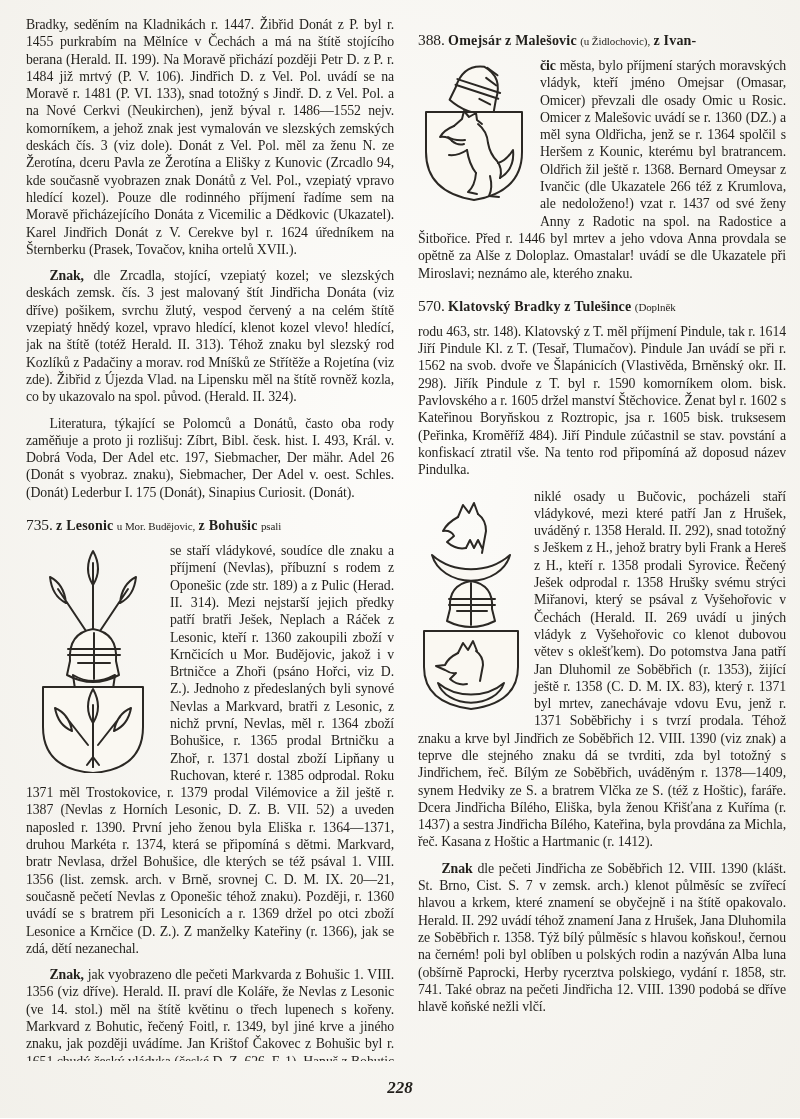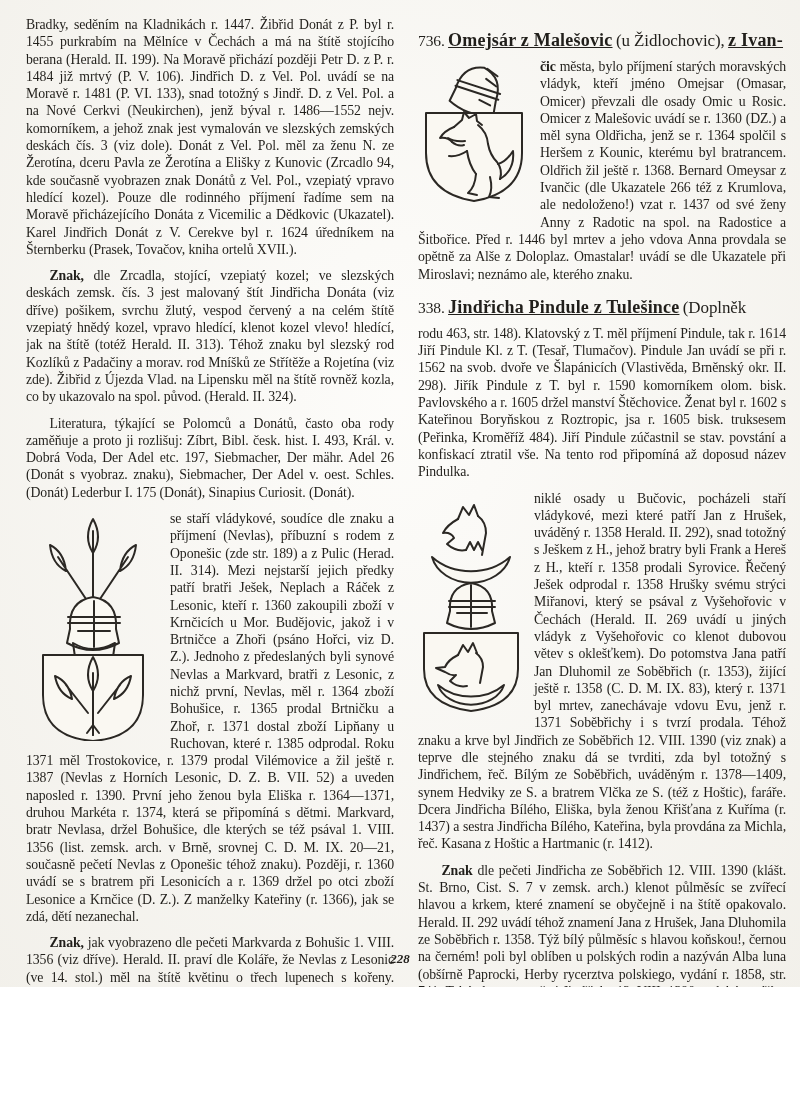--- a/index.html
+++ b/index.html
@@ -1,18 +1,18 @@
 <!DOCTYPE html>
 <html><head>
 <meta charset="utf-8">
 <style>
   html,body { margin:0; padding:0; }
   .page {
     position:relative;
-    width:800px; height:987px;
+    width:800px; height:1118px;
     background:
       radial-gradient(ellipse at 50% 40%, rgba(255,255,255,0.6), rgba(0,0,0,0.03)),
       #faf8f2;
     overflow:hidden;
     font-family:"Liberation Serif","DejaVu Serif",serif;
     color:#211f1b;
   }
   .cols {
     position:absolute; top:16px; left:26px;
     display:flex; gap:24px;
@@ -21,43 +21,50 @@
     width:368px; height:1045px; overflow:hidden;
     text-align:justify;
     font-size:13.8px; line-height:17.3px;
     letter-spacing:-0.1px;
   }
   .col p { margin:0 0 9px 0; }
   .indent { text-indent:1.7em; }
   .lead { font-weight:bold; }
   .sec-head { margin:13px 0 5px 0; text-align:left; line-height:22px; }
   .sec-num { font-size:15.5px; }
-  .sec-name { font-weight:bold; font-size:18px; letter-spacing:0.2px;text-decoration:underline; }
-  .sec-mid { font-size:17px; }
+  .sec-name { font-weight:bold; font-size:14px; letter-spacing:0.2px; }
+  .sec-mid { font-size:11px; }
   .crest { float:left; margin:3px 10px 2px 0; }
   .crest * { stroke:#2b2824; fill:none; stroke-width:2; stroke-linecap:round; stroke-linejoin:round; }
   .crest .paper { fill:#faf8f2; }
   .page-num {
     position:absolute; left:0; right:0; bottom:20px;
-    text-align:center; font-size:13px; font-weight:bold; font-style:italic;
+    text-align:center; font-size:17px; font-weight:bold; font-style:italic;
   }
 </style>
 </head>
 <body>
 
 <div class="page">
   <div class="cols">
 
     <div class="col">
       <p><span>Bradky, seděním na Kladnikách r. 1447. Žibřid Donát z P. byl r. 1455 purkrabím na Mělníce v Čechách a má na štítě stojícího berana (Herald. II. 199). Na Moravě přichází později Petr D. z P. r. 1484 již mrtvý (P. V. 106). Jindřich D. z Vel. Pol. uvádí se na Moravě r. 1481 (P. VI. 133), snad totožný s Jindř. D. z Vel. Pol. a na Nové Cerkvi (Neukirchen), jenž býval r. 1486—1552 nejv. komorníkem, a jehož znak jest vymalován ve slezských zemských deskách čís. 3 (viz dole). Donát z Vel. Pol. měl za ženu N. ze Žerotína, dceru Pavla ze Žerotína a Elišky z Kunovic (Zrcadlo 94, kde současně vyobrazen znak Donátů z Vel. Pol., vzepiatý vpravo hledící kozel). Pouze dle rodinného příjmení řadíme sem na Moravě přicházejícího Donáta z Vicemilic a Dědkovic (Ukazatel). Karel Jindřich Donát z V. Cerekve byl r. 1624 úředníkem na Šternberku (Prasek, Tovačov, kniha ortelů XVII.).</span></p>
 
       <p class="indent"><span class="lead">Znak,</span> <span>dle Zrcadla, stojící, vzepiatý kozel; ve slezských deskách zemsk. čís. 3 jest malovaný štít Jindřicha Donáta (viz dříve) pošikem, svrchu žlutý, vespod červený a na celém štítě vzepiatý hnědý kozel, vpravo hledící, klenot kozel vlevo! hledící, jak na štítě (totéž Herald. II. 313). Téhož znaku byl slezský rod Kozlíků z Padačiny a morav. rod Mníšků ze Střítěže a Rojetína (viz zde). Žibřid z Újezda Vlad. na Lipensku měl na štítě rovněž kozla, co by ukazovalo na spol. původ. (Herald. II. 324).</span></p>
 
       <p class="indent"><span>Literatura, týkající se Polomců a Donátů, často oba rody zaměňuje a proto ji rozlišuj: Zíbrt, Bibl. česk. hist. I. 493, Král. v. Dobrá Voda, Der Adel etc. 197, Siebmacher, Der mähr. Adel 26 (Donát s vyobraz. znaku), Siebmacher, Der Adel v. oest. Schles. (Donát) Lederbur I. 175 (Donát), Sinapius Curiosit. (Donát).</span></p>
 
+      <div class="sec-head">
+        <span class="sec-num">735.</span>
+        <span class="sec-name">z Lesonic</span>
+        <span class="sec-mid">u Mor. Budějovic,</span>
+        <span class="sec-name">z Bohušic</span>
+        <span class="sec-mid">psali</span>
+      </div>
 
       <p>
         <svg class="crest" width="134" height="228" viewBox="0 0 134 228" aria-hidden="true">
 
           <g>
             <path d="M67,88 L67,18 M67,40 q10,-16 0,-34 q-10,18 0,34 z"></path>
             <path d="M60,86 L32,44 M40,58 q-2,-19 -16,-26 q2,19 16,26 z"></path>
             <path d="M74,86 L102,44 M94,58 q2,-19 16,-26 q-2,19 -16,26 z"></path>
           </g>
 
@@ -78,21 +85,21 @@
         </svg>
         <span>se staří vládykové, soudíce dle znaku a příjmení (Nevlas), příbuzní s rodem z Oponešic (zde str. 189) a z Pulic (Herad. II. 314). Mezi nejstarší jejich předky patří bratři Ješek, Neplach a Ráček z Lesonic, kteří r. 1360 zakoupili zboží v Krnčicích u Mor. Budějovic, jakož i v Brtničce a Zhoři (psáno Hořci, viz D. Z.). Jednoho z předeslaných byli synové Nevlas a Markvard, bratři z Lesonic, z nichž první, Nevlas, měl r. 1364 zboží Bohušice, r. 1365 prodal Brtničku a Zhoř, r. 1371 dostal zboží Lipňany u Ruchovan, které r. 1385 odprodal. Roku 1371 měl Trostokovice, r. 1379 prodal Vilémovice a žil ještě r. 1387 (Nevlas z Horních Lesonic, D. Z. B. VII. 52) a uveden naposled r. 1390. První jeho ženou byla Eliška r. 1364—1371, druhou Markéta r. 1374, která se připomíná s dětmi. Markvard, bratr Nevlasa, držel Bohušice, dle kterých se též psával 1. VIII. 1356 (list. zemsk. arch. v Brně, srovnej C. D. M. IX. 20—21, současně pečetí Nevlas z Oponešic téhož znaku). Později, r. 1360 uvádí se s bratrem při Lesonicích a r. 1369 držel po otci zboží Lesonice a Krnčice (D. Z.). Z manželky Kateřiny (r. 1366), jak se zdá, dětí nezanechal.</span>
       </p>
 
       <p class="indent"><span class="lead">Znak,</span> <span>jak vyobrazeno dle pečeti Markvarda z Bohušic 1. VIII. 1356 (viz dříve). Herald. II. praví dle Koláře, že Nevlas z Lesonic (ve 14. stol.) měl na štítě květinu o třech lupenech s kořeny. Markvard z Bohutic, řečený Foitl, r. 1349, byl jiné krve a jiného znaku, jak později uvádíme. Jan Krištof Čakovec z Bohušic byl r. 1651 chudý český vládyka (české D. Z. 626, F. 1). Hanuš z Bohutic má r. 1451 na štítě dančí parohy se širokými</span></p>
     </div>
 
     <div class="col">
 
       <div class="sec-head">
-        <span class="sec-num">736.</span>
+        <span class="sec-num">388.</span>
         <span class="sec-name">Omejsár z Malešovic</span>
         <span class="sec-mid">(u Židlochovic),</span>
         <span class="sec-name">z Ivan-</span>
       </div>
 
       <p>
         <svg class="crest" width="112" height="158" viewBox="0 0 112 158" aria-hidden="true">
 
           <g transform="rotate(18 60 30)">
             <path class="paper" d="M38,34 q0,-24 21,-28 q21,4 21,28 l2,14 q-23,10 -46,0 z"></path>
@@ -113,22 +120,22 @@
             <path d="M49,90 q2,14 9,23"></path>
             <path d="M58,113 q-1,13 -8,19 l9,2 M72,116 q3,12 -1,20 l10,1"></path>
             <path d="M82,118 q15,-9 13,-28 q-7,11 -15,13"></path>
           </g>
         </svg>
         <span class="lead">čic</span><span> města, bylo příjmení starých moravských vládyk, kteří jméno Omejsar (Omasar, Omicer) převzali dle osady Omic u Rosic. Omicer z Malešovic uvádí se r. 1360 (DZ.) a měl syna Oldřicha, jenž se r. 1364 spolčil s Heršem z Kounic, kterému byl bratrancem. Oldřich žil ještě r. 1368. Bernard Omeysar z Ivančic (dle Ukazatele 266 též z Krumlova, ale nedoloženo!) vzat r. 1437 od své ženy Anny z Radotic na spol. na Radostice a Šitbořice. Před r. 1446 byl mrtev a jeho vdova Anna provdala se opětně za Alše z Doloplaz. Omastalar! uvádí se dle Ukazatele při Miroslavi; neznámo ale, kterého znaku.</span>
       </p>
 
 
       <div class="sec-head">
-        <span class="sec-num">338.</span>
-        <span class="sec-name">Jindřicha Pindule z Tulešince</span>
+        <span class="sec-num">570.</span>
+        <span class="sec-name">Klatovský Bradky z Tulešince</span>
         <span class="sec-mid">(Doplněk</span>
       </div>
 
       <p><span>rodu 463, str. 148). Klatovský z T. měl příjmení Pindule, tak r. 1614 Jiří Pindule Kl. z T. (Tesař, Tlumačov). Pindule Jan uvádí se při r. 1562 na svob. dvoře ve Šlapánicích (Vlastivěda, Brněnský okr. II. 298). Jiřík Pindule z T. byl r. 1590 komorníkem olom. bisk. Pavlovského a r. 1605 držel manství Štěchovice. Ženat byl r. 1602 s Kateřinou Boryňskou z Roztropic, jsa r. 1605 bisk. truksesem (Peřinka, Kroměříž 484). Jiří Pindule zúčastnil se stav. povstání a konfiskací ztratil vše. Na tento rod připomíná až doposud název Pindulka.</span></p>
 
 
       <p>
         <svg class="crest" width="106" height="220" viewBox="0 0 106 220" aria-hidden="true">
 
           <g>

